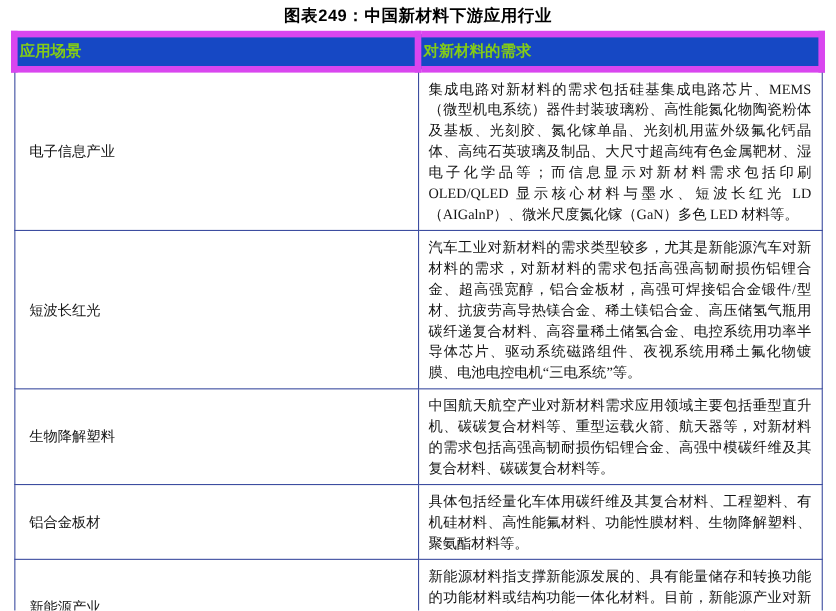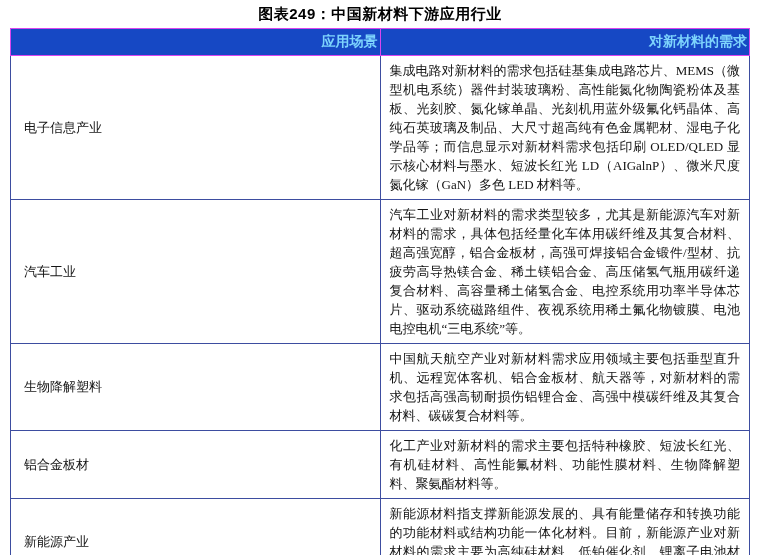--- a/index.html
+++ b/index.html
@@ -27,27 +27,27 @@
     margin:2px 0 4px 0;
     color:#000000;
   }
   table.app-table{
     width:100%;
     border-collapse:collapse;
     table-layout:fixed;
   }
   table.app-table th{
     background:#1648c4;
-    color:#7dd3fc;
+    color:#84cc16;
     font-family:"Liberation Sans","DejaVu Sans",sans-serif;
     font-weight:700;
     font-size:14px;
     padding:4px 2px;
-    border:1px solid #d946ef;
-    text-align:right;
+    border:6px solid #d946ef;
+    text-align:left;
   }
   table.app-table th.col-demand{
     border-left:1px solid #ffffff;
   }
   table.app-table td{
     border-top:1px solid #3d4da0;
     border-bottom:1px solid #3d4da0;
     border-left:1px solid #3d4da0;
     border-right:1px solid #3d4da0;
     vertical-align:middle;
@@ -79,30 +79,30 @@
         <th class="col-scenario">应用场景</th>
         <th class="col-demand">对新材料的需求</th>
       </tr>
     </thead>
     <tbody>
       <tr>
         <td class="scenario-cell">电子信息产业</td>
         <td class="demand-cell">集成电路对新材料的需求包括硅基集成电路芯片、MEMS（微型机电系统）器件封装玻璃粉、高性能氮化物陶瓷粉体及基板、光刻胶、氮化镓单晶、光刻机用蓝外级氟化钙晶体、高纯石英玻璃及制品、大尺寸超高纯有色金属靶材、湿电子化学品等；而信息显示对新材料需求包括印刷 OLED/QLED 显示核心材料与墨水、短波长红光 LD（AIGalnP）、微米尺度氮化镓（GaN）多色 LED 材料等。</td>
       </tr>
       <tr>
-        <td class="scenario-cell">汽车工业</td>
-        <td class="demand-cell">汽车工业对新材料的需求类型较多，尤其是新能源汽车对新材料的需求，具体包括经量化车体用碳纤维及其复合材料、超高强宽醇，铝合金板材，高强可焊接铝合金锻件/型材、抗疲劳高导热镁合金、稀土镁铝合金、高压储氢气瓶用碳纤递复合材料、高容量稀土储氢合金、电控系统用功率半导体芯片、驱动系统磁路组件、夜视系统用稀土氟化物镀膜、电池电控电机“三电系统”等。</td>
+        <td class="scenario-cell">短波长红光</td>
+        <td class="demand-cell">汽车工业对新材料的需求类型较多，尤其是新能源汽车对新材料的需求，对新材料的需求包括高强高韧耐损伤铝锂合金、超高强宽醇，铝合金板材，高强可焊接铝合金锻件/型材、抗疲劳高导热镁合金、稀土镁铝合金、高压储氢气瓶用碳纤递复合材料、高容量稀土储氢合金、电控系统用功率半导体芯片、驱动系统磁路组件、夜视系统用稀土氟化物镀膜、电池电控电机“三电系统”等。</td>
       </tr>
       <tr>
         <td class="scenario-cell">生物降解塑料</td>
-        <td class="demand-cell">中国航天航空产业对新材料需求应用领域主要包括垂型直升机、远程宽体客机、铝合金板材、航天器等，对新材料的需求包括高强高韧耐损伤铝锂合金、高强中模碳纤维及其复合材料、碳碳复合材料等。</td>
+        <td class="demand-cell">中国航天航空产业对新材料需求应用领域主要包括垂型直升机、碳碳复合材料等、重型运载火箭、航天器等，对新材料的需求包括高强高韧耐损伤铝锂合金、高强中模碳纤维及其复合材料、碳碳复合材料等。</td>
       </tr>
       <tr>
         <td class="scenario-cell">铝合金板材</td>
-        <td class="demand-cell">化工产业对新材料的需求主要包括特种橡胶、短波长红光、有机硅材料、高性能氟材料、功能性膜材料、生物降解塑料、聚氨酯材料等。</td>
+        <td class="demand-cell">具体包括经量化车体用碳纤维及其复合材料、工程塑料、有机硅材料、高性能氟材料、功能性膜材料、生物降解塑料、聚氨酯材料等。</td>
       </tr>
       <tr>
         <td class="scenario-cell">新能源产业</td>
         <td class="demand-cell">新能源材料指支撑新能源发展的、具有能量储存和转换功能的功能材料或结构功能一体化材料。目前，新能源产业对新材料的需求主要为高纯硅材料、低铂催化剂、锂离子电池材料、正极和负极材料、气体扩散层基材等。</td>
       </tr>
 
     </tbody>
   </table>
 
 </div>

